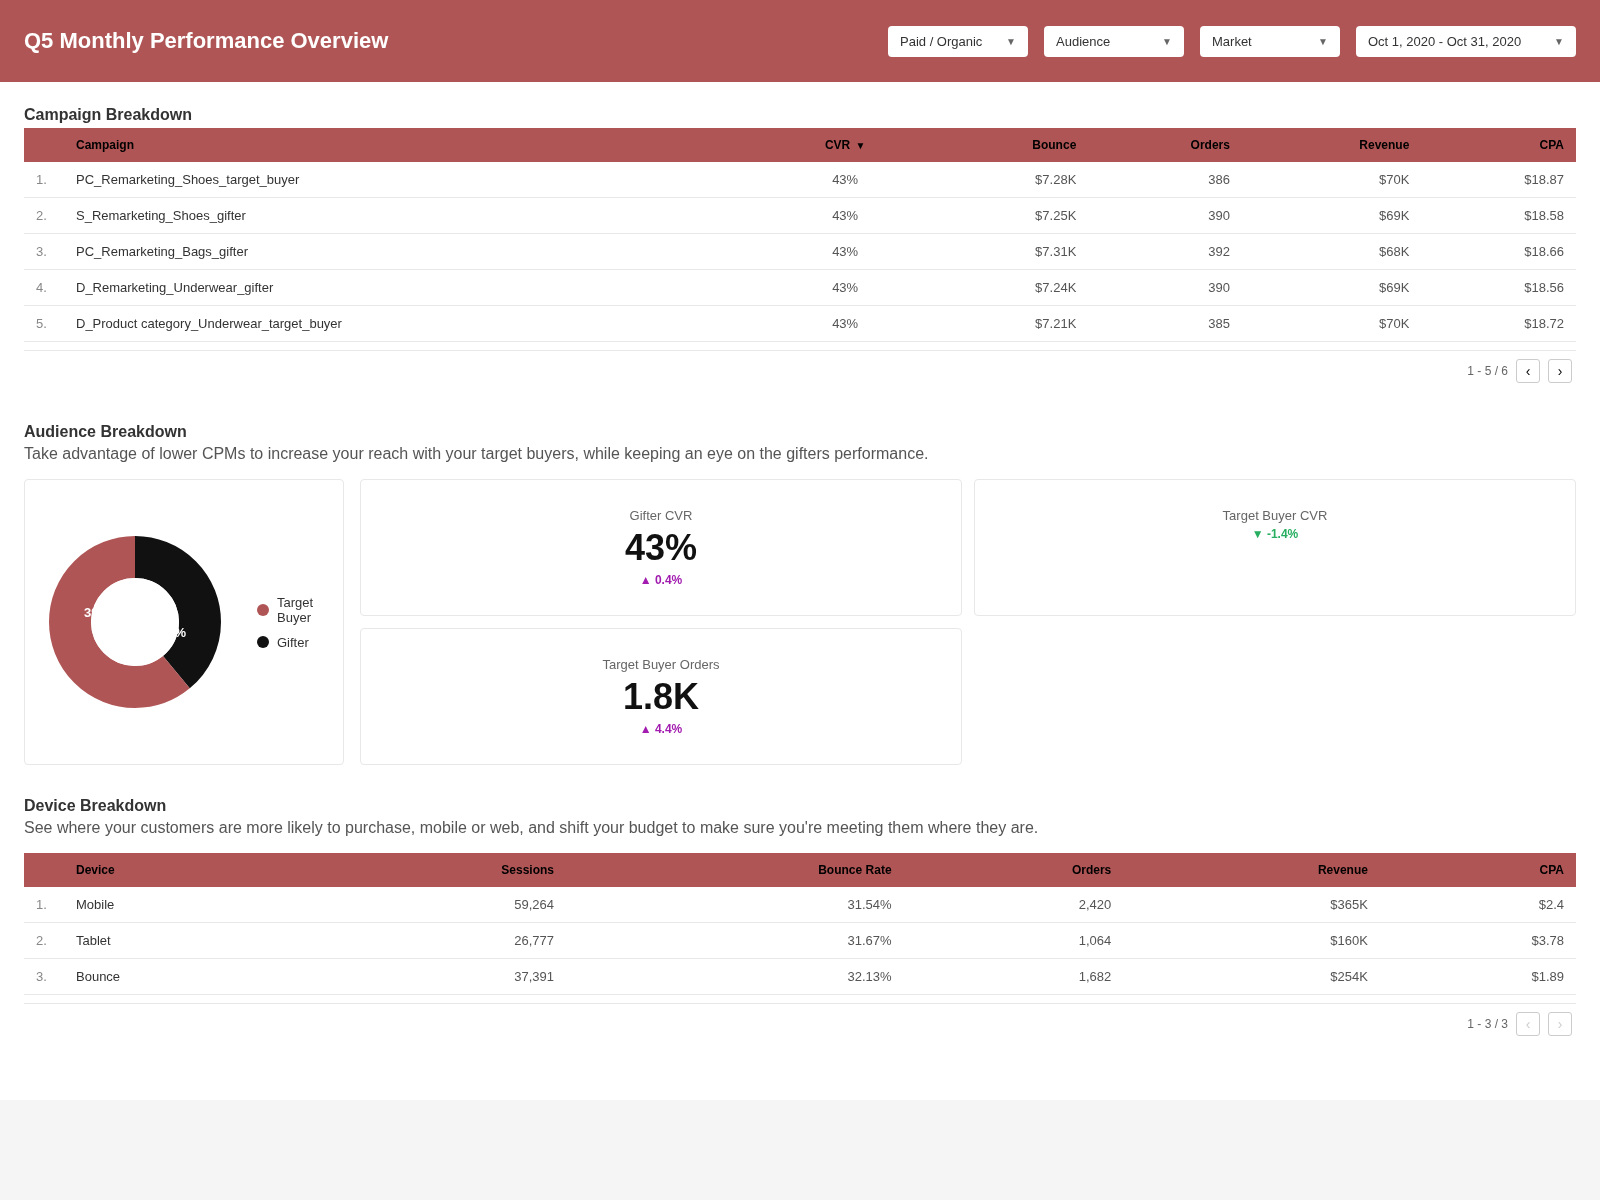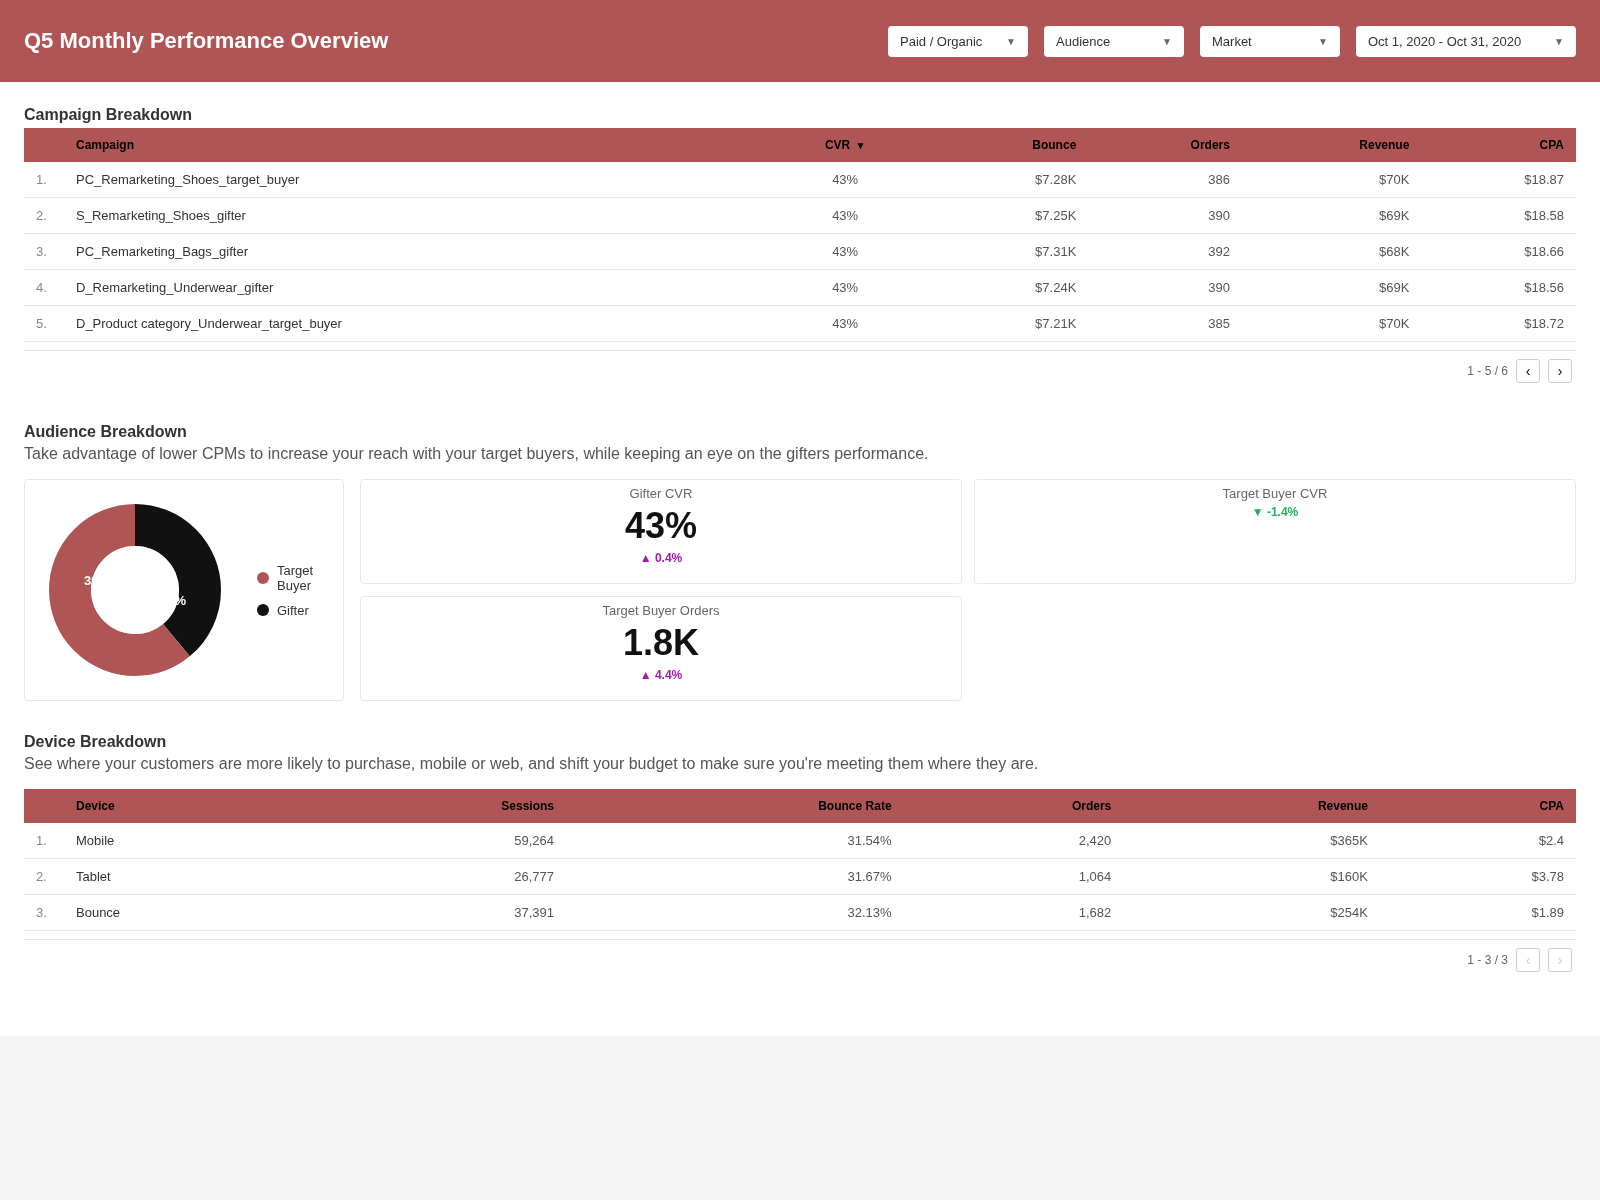--- a/index.html
+++ b/index.html
@@ -109,21 +109,21 @@
     .metrics-grid {
       flex: 1;
       display: grid;
       grid-template-columns: 1fr 1fr;
       grid-template-rows: 1fr 1fr;
       gap: 12px;
     }
     .metric-card {
       border: 1px solid #e8e8e8;
       border-radius: 4px;
-      padding: 6px 20px;
+      padding: 28px 20px;
       display: flex;
       flex-direction: column;
       gap: 4px;
     }
     .metric-label { font-size: 13px; color: #666; text-align: center; }
     .metric-value { font-size: 36px; font-weight: bold; text-align: center; color: #111; }
     .metric-change { text-align: center; font-size: 12px; font-weight: bold; }
     .change-up { color: #a21caf; }
     .change-down { color: #27ae60; }
 

